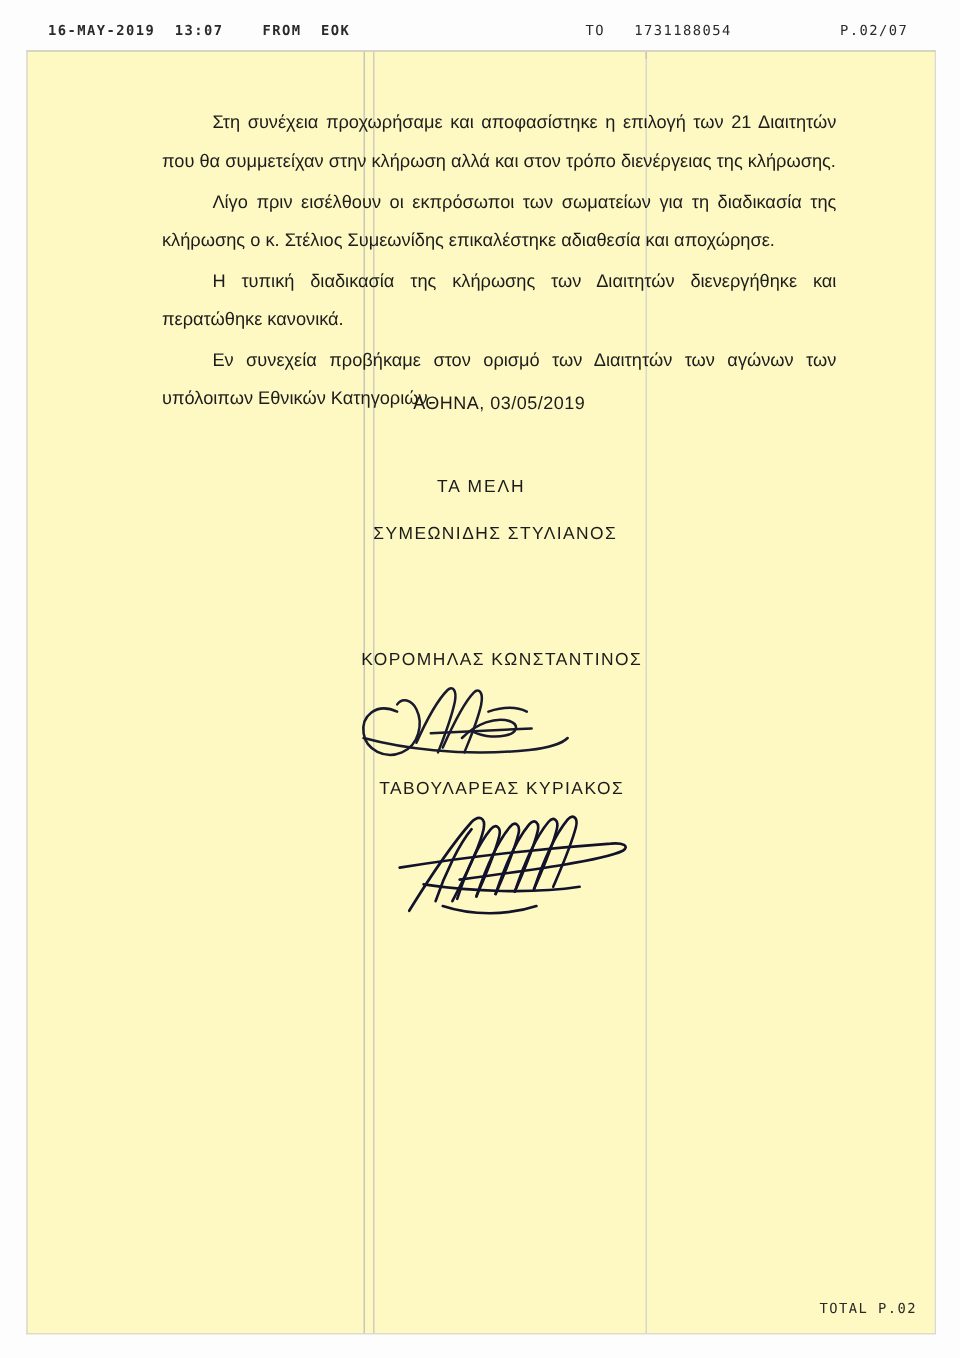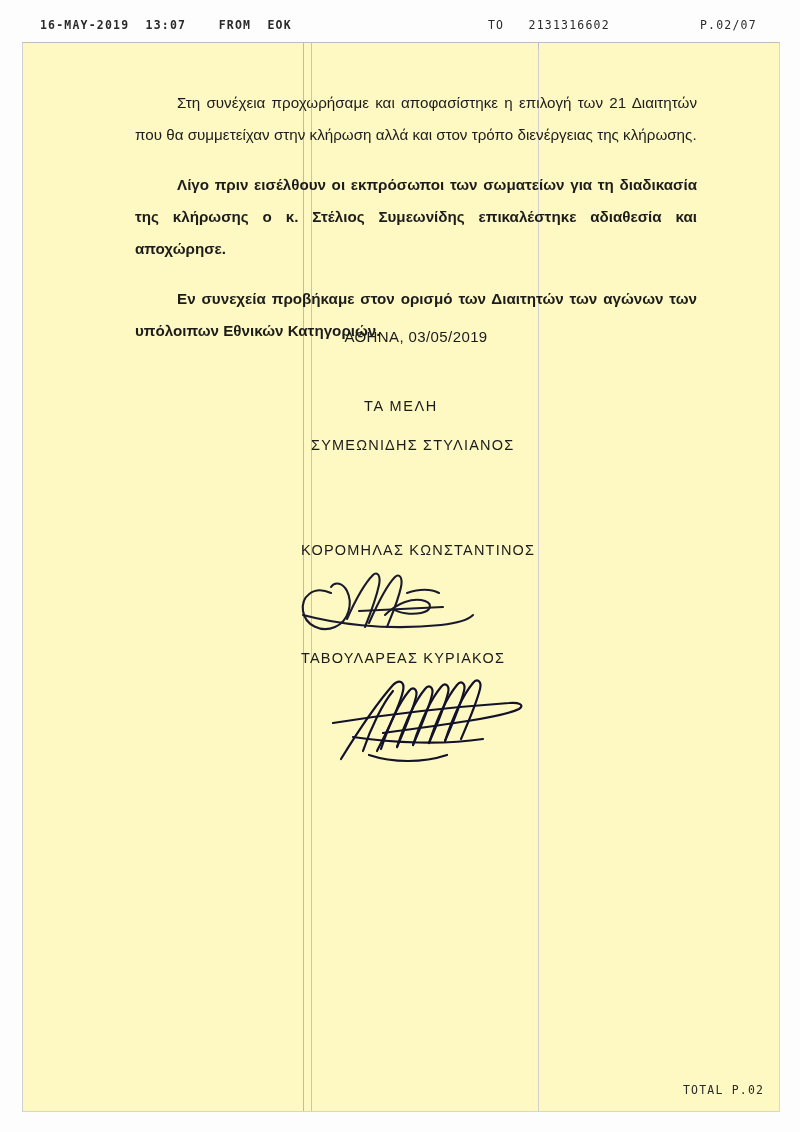--- a/index.html
+++ b/index.html
@@ -91,22 +91,21 @@
     text-align: justify;
     text-indent: 42px;
   }
   .body-block {
     position: absolute;
     left: 112px;
     top: 44px;
     width: 562px;
   }
   .body-block p.para + p.para {
-    margin-top: 18px;
-    font-weight: bold;
+    margin-top: 2px;
   }
   .date-line {
     position: absolute;
     left: 112px;
     top: 285px;
     width: 562px;
     text-align: center;
     font-size: 15px;
     color: #1b1b1b;
     letter-spacing: 0.4px;
@@ -123,21 +122,21 @@
   }
   .sig-name {
     position: absolute;
     font-size: 14.5px;
     letter-spacing: 1.2px;
     color: #1b1b1b;
     white-space: nowrap;
   }
   .sig-name.n1 { left: 288px; top: 394px; }
   .sig-name.n2 { left: 278px; top: 499px; }
-  .sig-name.n3 { left: 278px; top: 607px; }
+  .sig-name.n3 { left: 293px; top: 607px; }
 
   .sig-ink {
     position: absolute;
     pointer-events: none;
   }
   .sig-ink.k1 { left: 250px; top: 520px; }
   .sig-ink.k2 { left: 300px; top: 620px; }
 
   .total-line {
     position: absolute;
@@ -150,35 +149,36 @@
     white-space: pre;
   }
 </style>
 </head>
 <body>
 
 <div class="page">
 
   <div class="fax-header">
     <span class="hdr-left">16-MAY-2019  13:07    FROM  EOK</span>
-    <span class="hdr-mid">TO   2131316602</span>
+    <span class="hdr-mid">TO   1731188054</span>
     <span class="hdr-right">P.02/07</span>
   </div>
 
   <div class="sheet">
 
     <div class="streak s1"></div>
     <div class="streak s2"></div>
     <div class="streak s3"></div>
 
     <div class="content">
 
       <div class="body-block">
         <p class="para">Στη συνέχεια προχωρήσαμε και αποφασίστηκε η επιλογή των 21 Διαιτητών που θα συμμετείχαν στην κλήρωση αλλά και στον τρόπο διενέργειας της κλήρωσης.</p>
         <p class="para">Λίγο πριν εισέλθουν οι εκπρόσωποι των σωματείων για τη διαδικασία της κλήρωσης ο κ. Στέλιος Συμεωνίδης επικαλέστηκε αδιαθεσία και αποχώρησε.</p>
+        <p class="para">Η τυπική διαδικασία της κλήρωσης των Διαιτητών διενεργήθηκε και περατώθηκε κανονικά.</p>
         <p class="para">Εν συνεχεία προβήκαμε στον ορισμό των Διαιτητών των αγώνων των υπόλοιπων Εθνικών Κατηγοριών.</p>
       </div>
 
       <div class="date-line">ΑΘΗΝΑ, 03/05/2019</div>
 
       <div class="members-title">ΤΑ ΜΕΛΗ</div>
 
       <div class="sig-name n1">ΣΥΜΕΩΝΙΔΗΣ ΣΤΥΛΙΑΝΟΣ</div>
       <div class="sig-name n2">ΚΟΡΟΜΗΛΑΣ ΚΩΝΣΤΑΝΤΙΝΟΣ</div>
       <div class="sig-name n3">ΤΑΒΟΥΛΑΡΕΑΣ ΚΥΡΙΑΚΟΣ</div>

